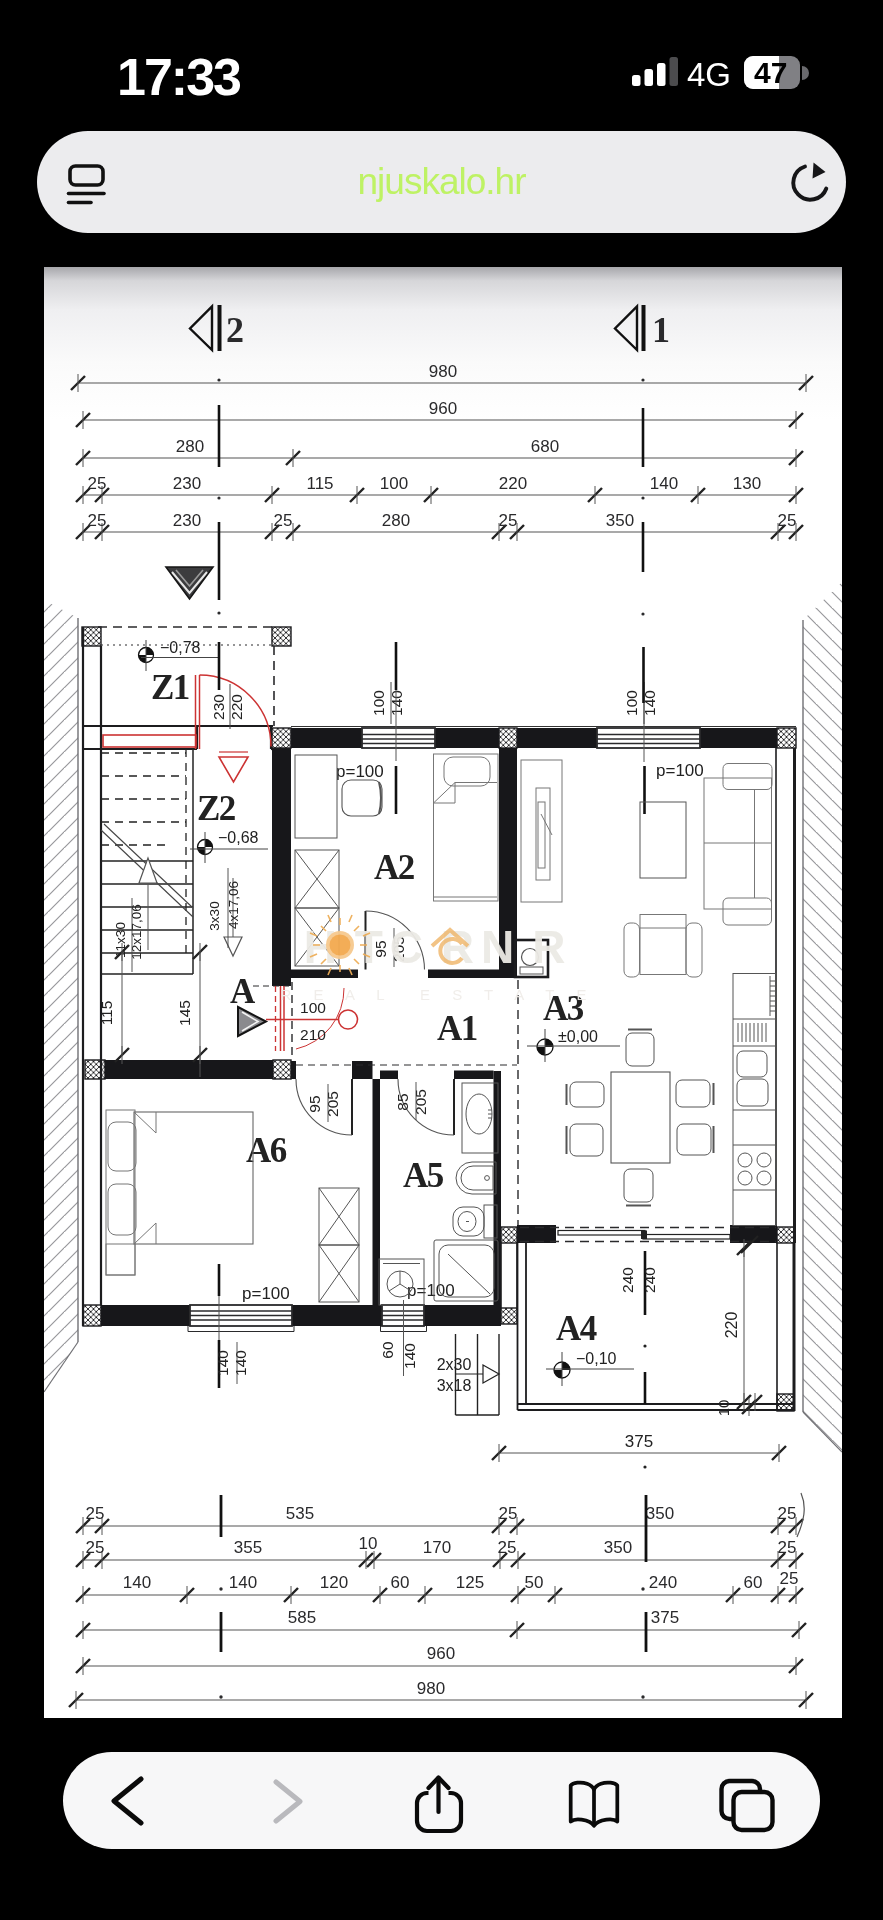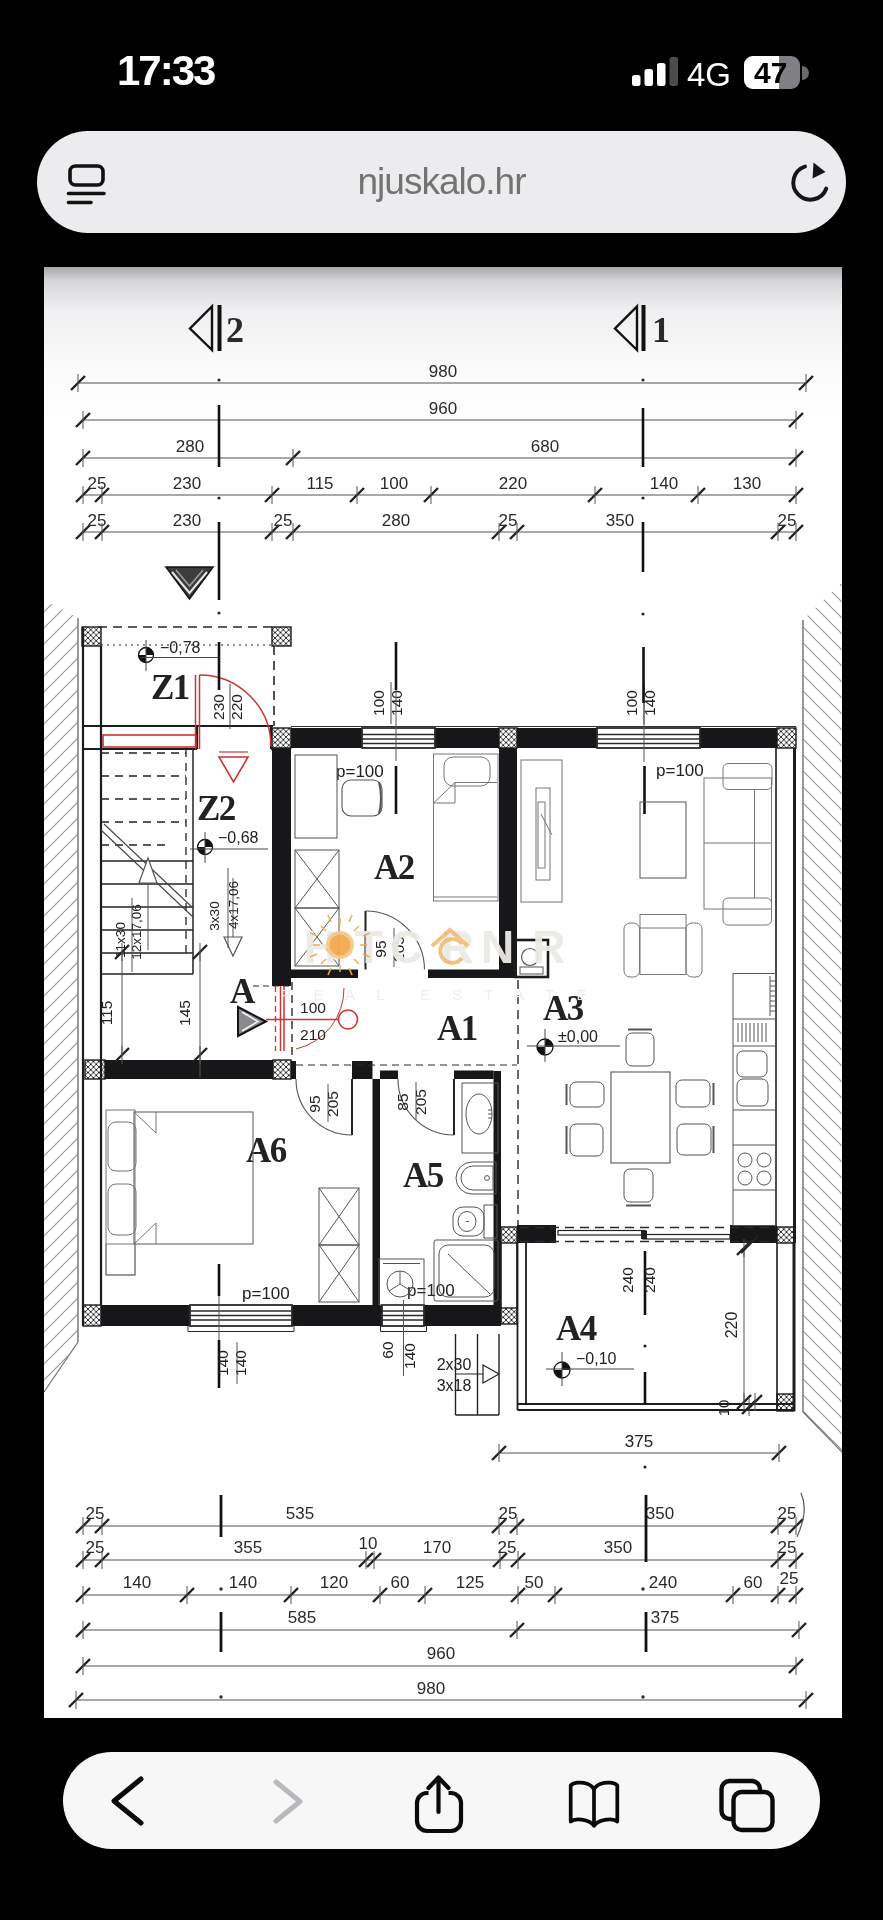--- a/index.html
+++ b/index.html
@@ -4,21 +4,21 @@
 <style>
   html,body{margin:0;padding:0;background:#000;}
   #page{position:relative;width:883px;height:1920px;background:#000;overflow:hidden;
         font-family:"Liberation Sans",sans-serif;}
   .abs{position:absolute;}
 </style>
 </head>
 <body>
 <div id="page">
 
-<div class="abs" style="left:117px;top:47px;color:#fff;font-size:42px;font-weight:700;letter-spacing:-2px;">17:33</div>
+<div class="abs" style="left:117px;top:47px;color:#fff;font-size:52px;font-weight:700;letter-spacing:-2px;">17:33</div>
 
 <svg class="abs" style="left:600px;top:40px;" width="240" height="60" viewBox="600 40 240 60">
 
   <rect x="632" y="75" width="8.5" height="11" rx="2.5" fill="#fff"></rect>
   <rect x="644.5" y="69" width="8.5" height="17" rx="2.5" fill="#fff"></rect>
   <rect x="657" y="63" width="8.5" height="23" rx="2.5" fill="#fff"></rect>
   <rect x="669.5" y="57" width="8.5" height="29" rx="2.5" fill="#4c4c4e"></rect>
 
   <text x="687" y="86" fill="#fff" font-size="33" font-family="Liberation Sans,sans-serif">4G</text>
 
@@ -29,21 +29,21 @@
 </svg>
 
 <div class="abs" style="left:37px;top:131px;width:809px;height:102px;border-radius:51px;background:#ececee;"></div>
 
 <svg class="abs" style="left:60px;top:155px;" width="60" height="60" viewBox="0 0 60 60">
   <rect x="10" y="11" width="33" height="19" rx="5.5" fill="none" stroke="#111" stroke-width="3.6"></rect>
   <line x1="8.5" y1="38.5" x2="44" y2="38.5" stroke="#111" stroke-width="3.6" stroke-linecap="round"></line>
   <line x1="8.5" y1="47.5" x2="31" y2="47.5" stroke="#111" stroke-width="3.6" stroke-linecap="round"></line>
 </svg>
 
-<div class="abs" style="left:0;top:161px;width:883px;text-align:center;color:#737373;font-size:37px;letter-spacing:-1px;">njuskalo.hr</div>
+<div class="abs" style="left:0;top:161px;width:883px;text-align:center;color:#bef264;font-size:37px;letter-spacing:-1px;">njuskalo.hr</div>
 
 <svg class="abs" style="left:785px;top:160px;" width="52" height="52" viewBox="0 0 52 52">
   <path d="M 20 6.5 A 17 17 0 1 0 41.3 28.5" fill="none" stroke="#161618" stroke-width="3.9" stroke-linecap="round"></path>
   <path d="M 28.5 2.5 L 40.5 12 L 27.5 18.5 Z" fill="#161618"></path>
 </svg>
 
 <svg class="abs" style="left:44px;top:267px;" width="798" height="1451" viewBox="44 267 798 1451">
 <defs>
   <linearGradient id="topfade" x1="0" y1="267" x2="0" y2="420" gradientUnits="userSpaceOnUse">
     <stop offset="0" stop-color="#a7a7ab"></stop>

